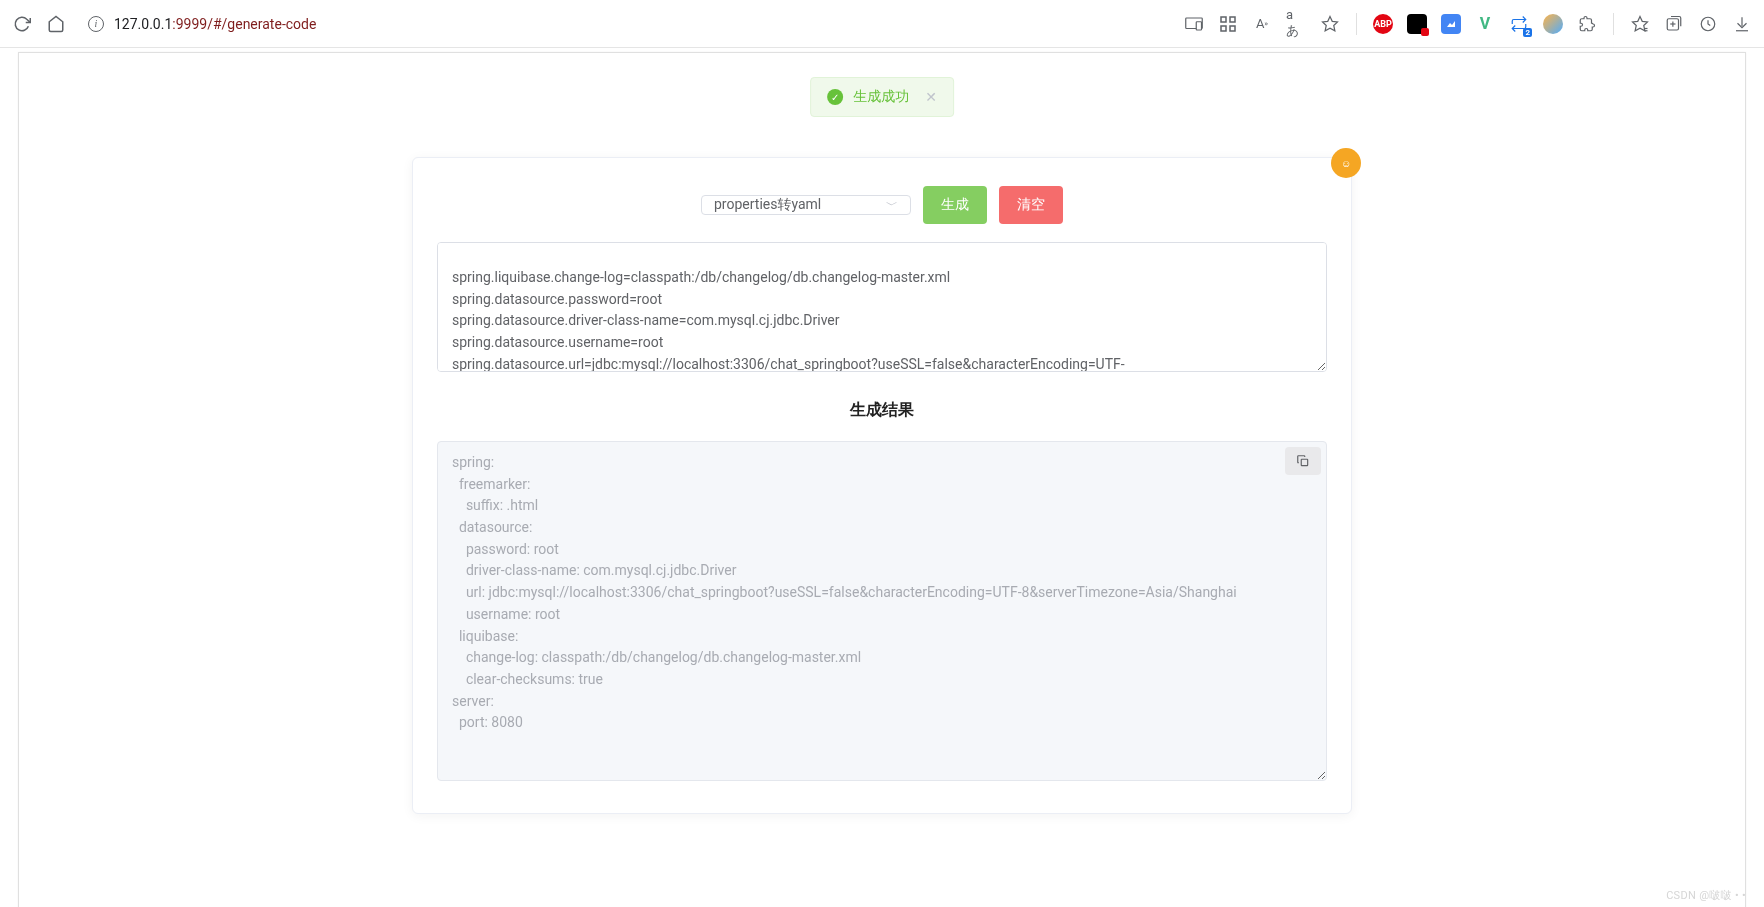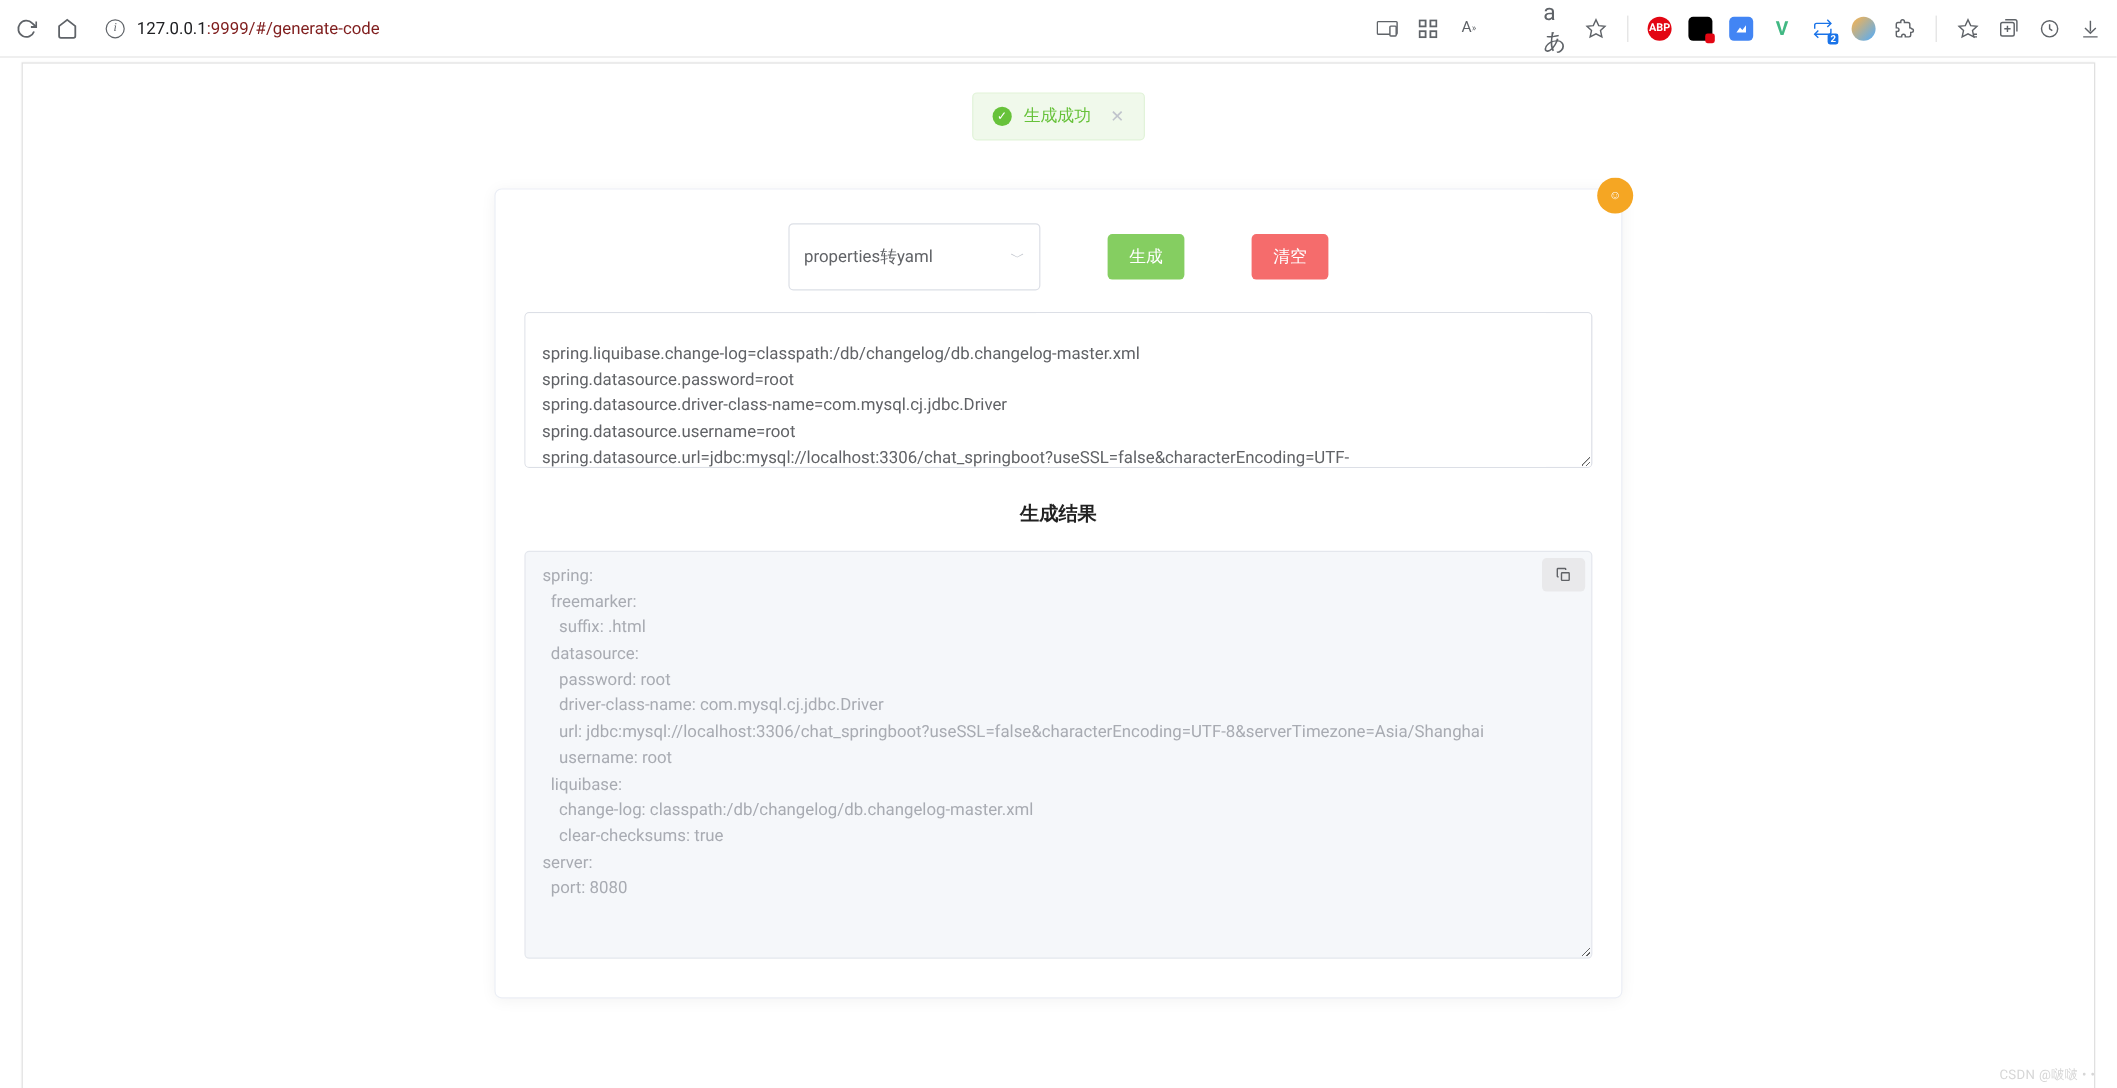--- a/index.html
+++ b/index.html
@@ -88,33 +88,33 @@
       border: 1px solid #ebeef5;
       border-radius: 6px;
       box-shadow: 0 2px 12px 0 rgba(0,0,0,.05);
       padding: 0 24px 32px;
     }
     .controls-row {
       display: flex; justify-content: center; align-items: center;
       gap: 12px; padding: 28px 0 18px;
     }
     .select-box {
-      width: 210px; height: 56px;
+      width: 210px; height: 20px;
       border: 1px solid #dcdfe6; border-radius: 4px;
       background: #fff;
       display: flex; align-items: center; justify-content: space-between;
       padding: 0 12px; cursor: pointer;
       font-size: 14px; color: #606266;
     }
     .select-arrow { color: #c0c4cc; font-size: 12px;}
     .btn {
       height: 38px; padding: 0 18px;
       border: none; border-radius: 4px;
       font-size: 14px; color: #fff; cursor: pointer;
-      display: inline-flex; align-items: center; margin-left: 44px;
+      display: inline-flex; align-items: center;
     }
     .btn-success { background: #85ce61; }
     .btn-danger { background: #f56c6c; }
     
     .input-textarea {
       width: 100%; height: 130px;
       border: 1px solid #dcdfe6; border-radius: 4px;
       padding: 24px 14px; resize: both;
       font-size: 14px; line-height: 1.55;
       font-family: inherit; color: #606266;
@@ -193,21 +193,21 @@
       </span>
     <span class="toolbar-icon">
         <svg width="16" height="16" viewBox="0 0 16 16" fill="none" stroke="currentColor" stroke-width="1.5">
           <rect x="1" y="1" width="5" height="5"></rect>
           <rect x="10" y="1" width="5" height="5"></rect>
           <rect x="1" y="10" width="5" height="5"></rect>
           <rect x="10" y="10" width="5" height="5"></rect>
         </svg>
       </span>
     <span class="toolbar-icon" style="font-size:13px;">A<sup style="font-size:8px;">»</sup></span>
-    <span class="toolbar-icon" style="font-size:19px;margin-left:38px;">aあ</span>
+    <span class="toolbar-icon" style="font-size:13px;">aあ</span>
     <span class="toolbar-icon">
         <svg width="18" height="18" viewBox="0 0 24 24" fill="none" stroke="currentColor" stroke-width="1.6">
           <polygon points="12 2 15 8.5 22 9.3 17 14 18.5 21 12 17.5 5.5 21 7 14 2 9.3 9 8.5 12 2"></polygon>
         </svg>
       </span>
     <span class="sep"></span>
     <span class="ext-icon abp">ABP</span>
     <span class="ext-icon noti"></span>
     <span class="ext-icon gallery">
         <svg width="12" height="12" viewBox="0 0 12 12" fill="#fff">

